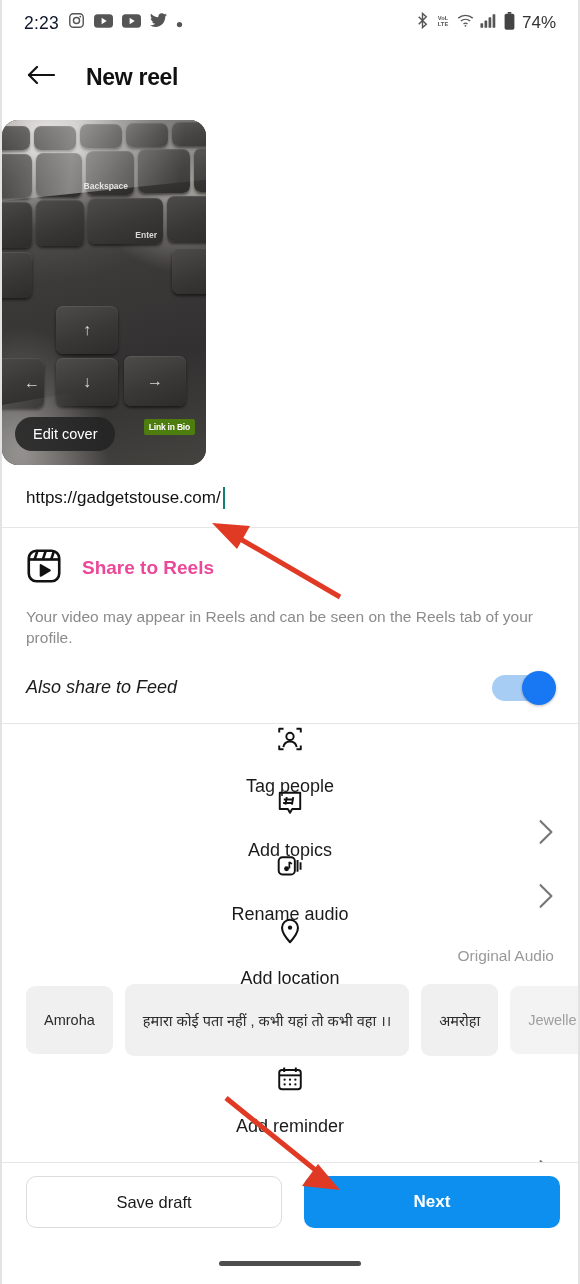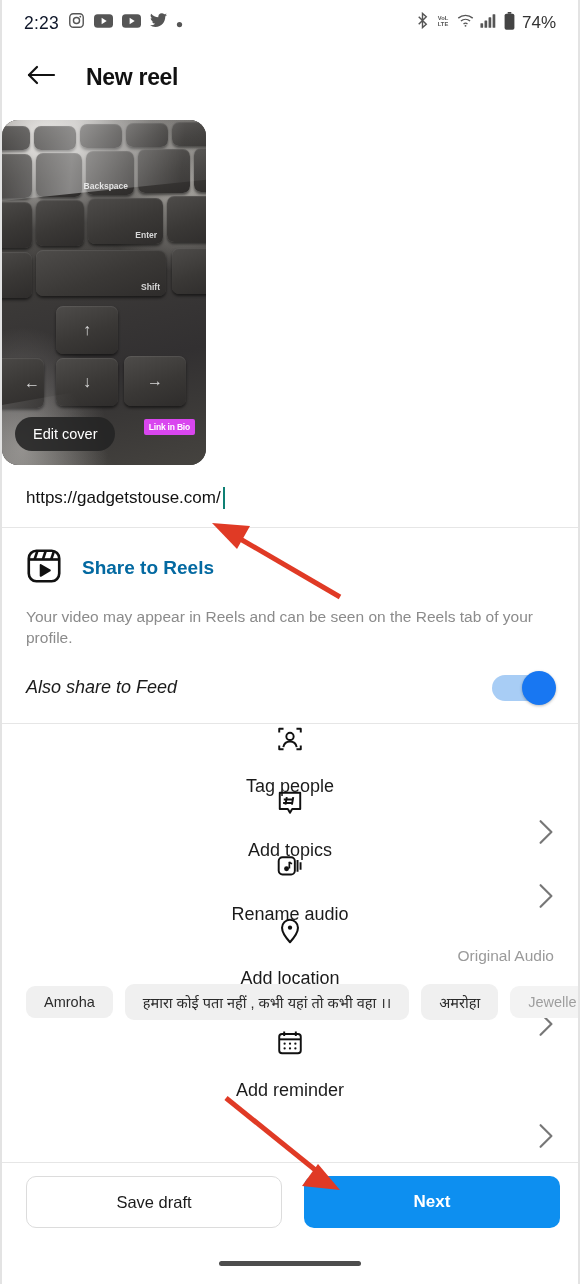--- a/index.html
+++ b/index.html
@@ -79,42 +79,42 @@
     transform: rotate(-10deg); pointer-events: none;
   }
   .edit-cover {
     position: absolute; left: 13px; bottom: 14px;
     background: rgba(35,35,35,.88);
     color: #fff; font-size: 14.5px; font-weight: 500;
     padding: 9px 18px; border-radius: 22px; cursor: pointer;
   }
   .link-bio {
     position: absolute; right: 11px; bottom: 30px;
-    background: #d946ef; color: #fff;
+    background: #4d7c0f; color: #fff;
     font-size: 8.5px; font-weight: bold;
     padding: 3px 5px; border-radius: 2px;
     letter-spacing: -.2px;
   }
 
   
   .caption-row {
     padding: 22px 24px 18px 24px;
     display: flex; align-items: center;
   }
   .caption-text { font-size: 17px; color: #111; }
   .caret {
     display: inline-block; width: 2.5px; height: 22px;
     background: #0e8074; margin-left: 2px;
   }
   .divider { height: 1px; background: #e6e6e6; }
 
   
   .reels-sec { padding: 20px 24px 0 24px; }
   .reels-head { display: flex; align-items: center; gap: 20px; }
-  .reels-title { font-size: 19px; font-weight: bold; color: #0369a1; }
+  .reels-title { font-size: 19px; font-weight: bold; color: #ec4899; }
   .reels-desc {
     font-size: 15.5px; color: #8b8b8b; line-height: 1.38;
     padding: 18px 0 0 0; max-width: 530px;
   }
   .feed-row {
     display: flex; align-items: center;
     padding: 26px 0 22px 0;
     font-style: italic;
   }
   .feed-label { font-size: 18px; color: #1b1b1b; }
@@ -143,21 +143,21 @@
   .opt-value + .chev { margin-left: 16px; }
 
   
   .chips {
     display: flex; gap: 12px; align-items: center;
     padding: 4px 0 8px 24px;
     overflow: hidden; white-space: nowrap;
   }
   .chip {
     background: #f0f0f0; border-radius: 9px;
-    padding: 8px 18px; font-size: 14.5px; color: #2b2b2b;
+    padding: 26px 18px; font-size: 14.5px; color: #2b2b2b;
     flex: 0 0 auto; cursor: pointer;
   }
   .chip.hindi { font-size: 14.5px; }
   .chip.faded { color: #9e9e9e; background: #f3f3f3; }
 
   
   .footer {
     position: absolute; left: 0; right: 0; bottom: 0;
     background: #fff;
     padding: 14px 24px 0 24px;
@@ -299,23 +299,20 @@
         <div class="key" style="left:-16px; top:82px; width:46px; height:46px;"></div>
         <div class="key" style="left:34px; top:80px; width:48px; height:46px;"></div>
         <div class="key" style="left:86px; top:78px; width:75px; height:46px;">
           <span>Enter</span>
         </div>
         <div class="key" style="left:165px; top:76px; width:55px; height:46px;"></div>
 
         <div class="key" style="left:-20px; top:132px; width:50px; height:46px;">
           
           
-        </div>
-        <div class="key" style="left:34px; top:130px; width:130px; height:46px;">
-          <span>Shift</span>
         </div>
         <div class="key" style="left:170px; top:128px; width:50px; height:46px;"></div>
 
         <div class="key" style="left:54px; top:186px; width:62px; height:48px;">
           <span class="ctr">↑</span>
         </div>
         <div class="key" style="left:54px; top:238px; width:62px; height:48px;">
           <span class="ctr">↓</span>
         </div>
         <div class="key" style="left:122px; top:236px; width:62px; height:50px;">

